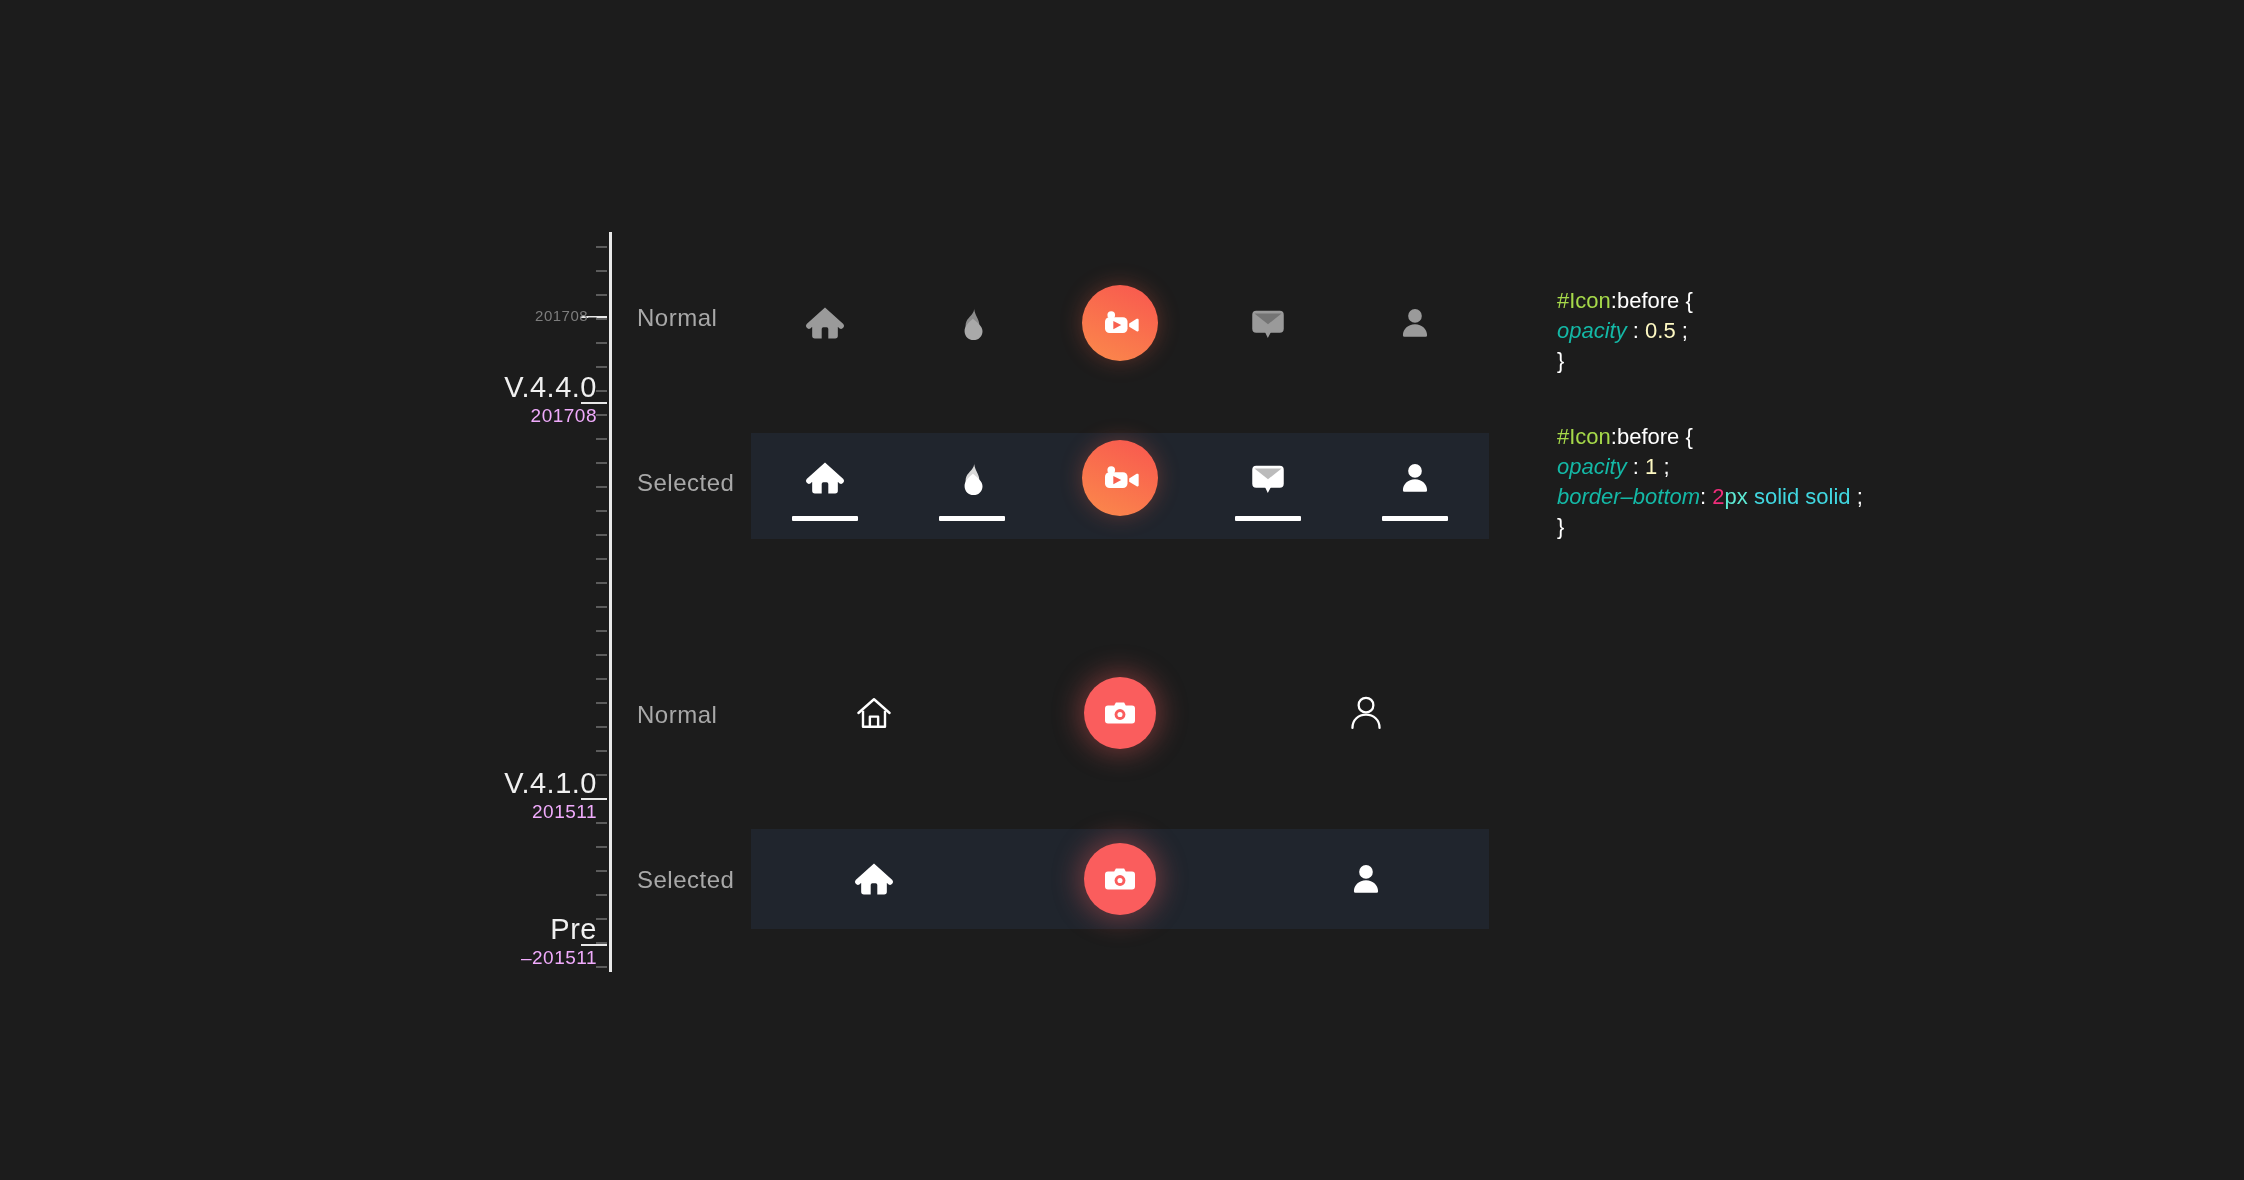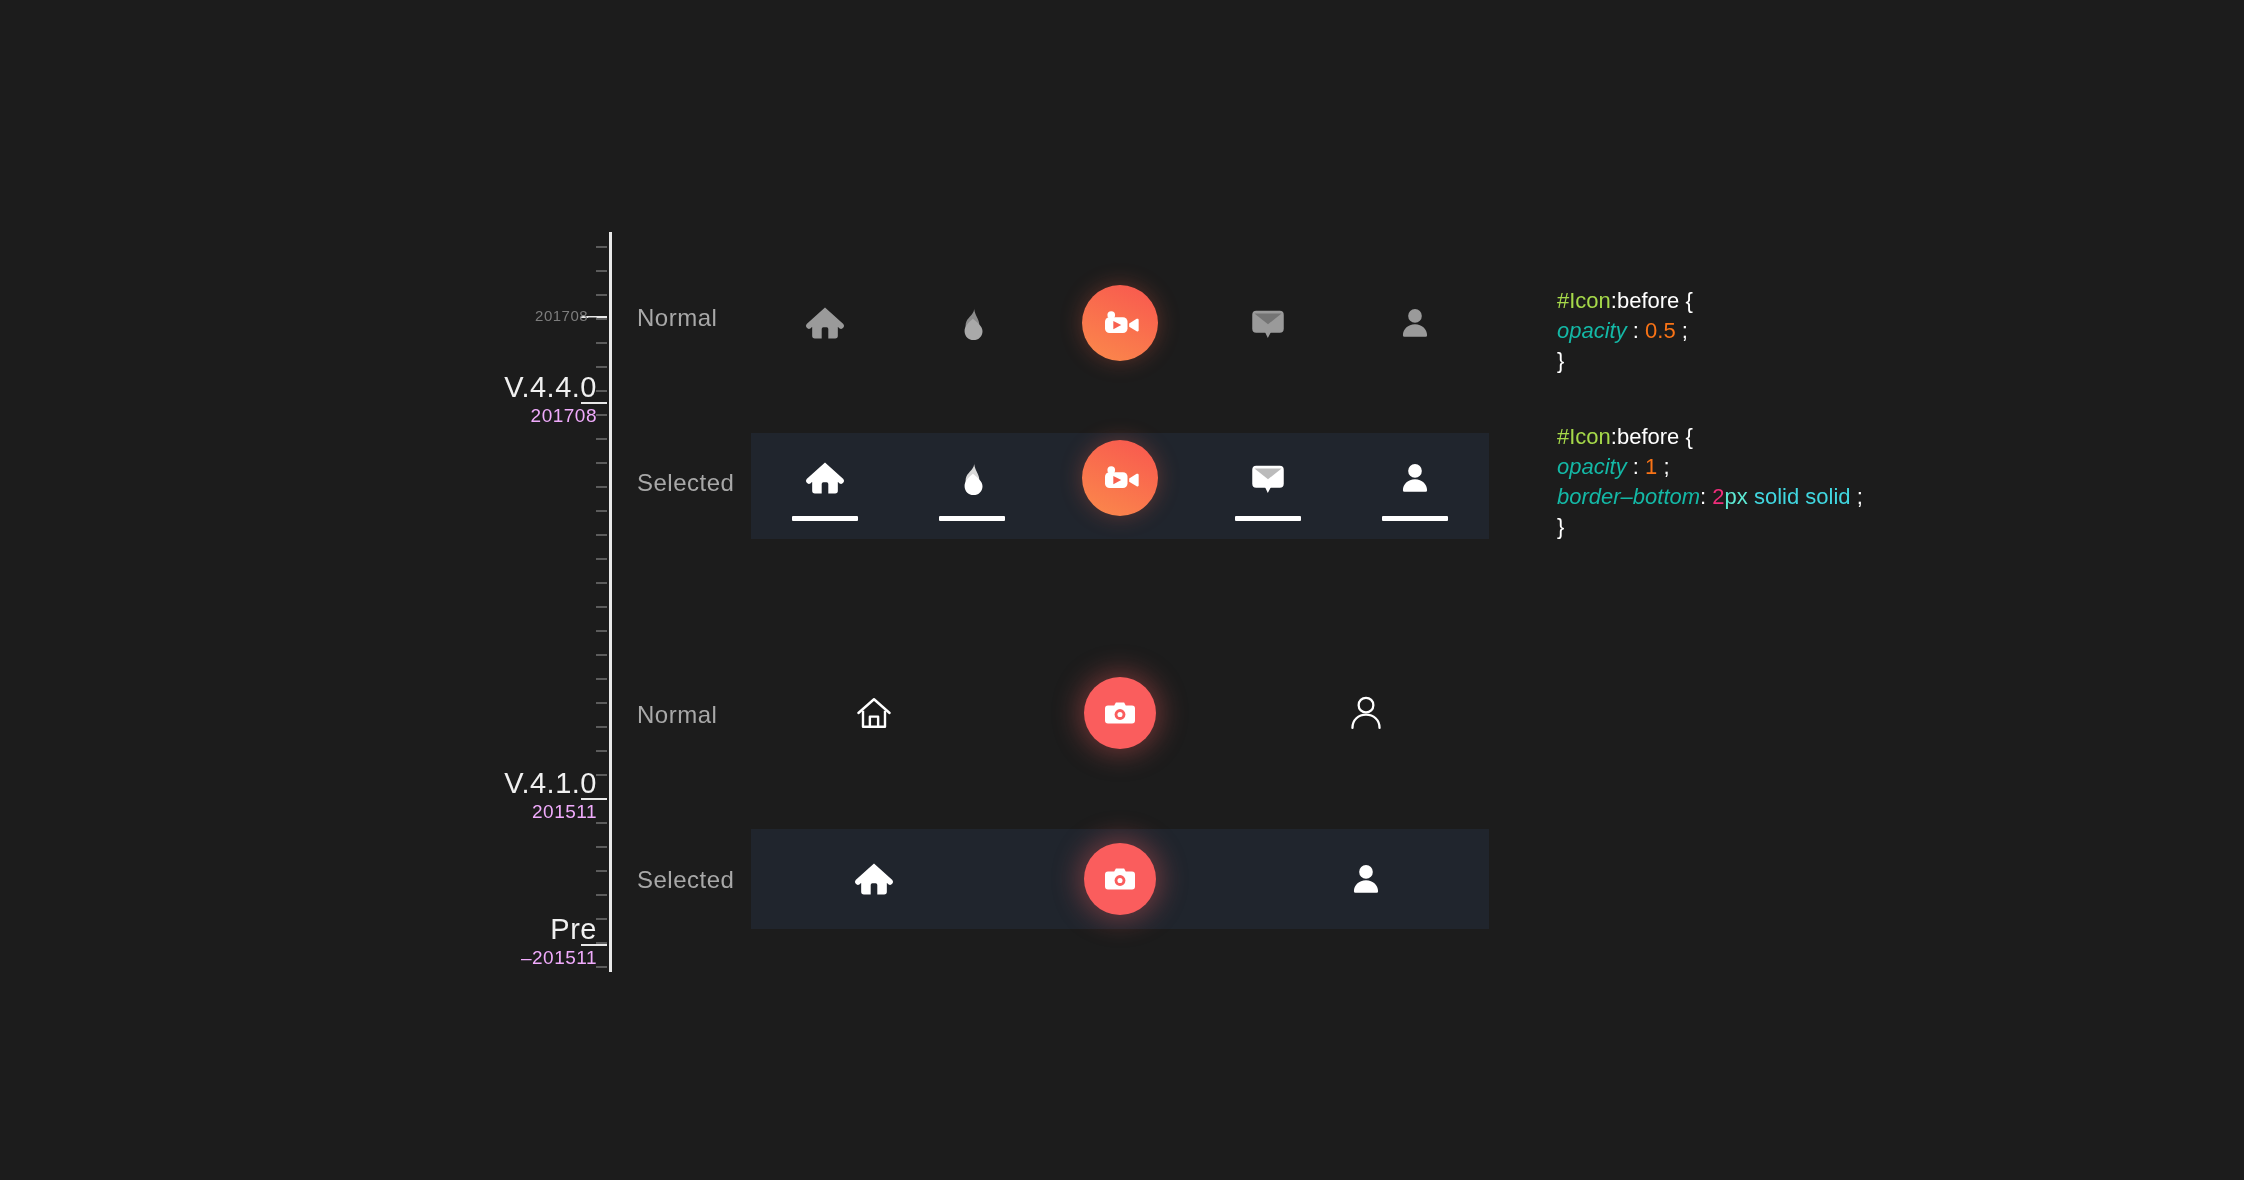--- a/index.html
+++ b/index.html
@@ -72,21 +72,21 @@
   .code {
     position: absolute;
     font-family: "Liberation Sans", sans-serif;
     font-size: 22px; line-height: 30px; color: #ffffff;
     white-space: nowrap;
   }
   .code .ln { display: block; }
   .c-sel   { color: #a6d94a; }
   .c-pseudo{ color: #ffffff; }
   .c-prop  { color: #14b8a6; font-style: italic; }
-  .c-num   { color: #f97316; }
+  .c-num   { color: #fef9c3; }
   .c-num-p { color: #ee2d7a; }
   .c-unit  { color: #5eead4; }
   .c-val   { color: #41d7e0; }
   .c-punct { color: #ffffff; }
 </style>
 </head>
 <body>
 
 <div id="stage">
 

